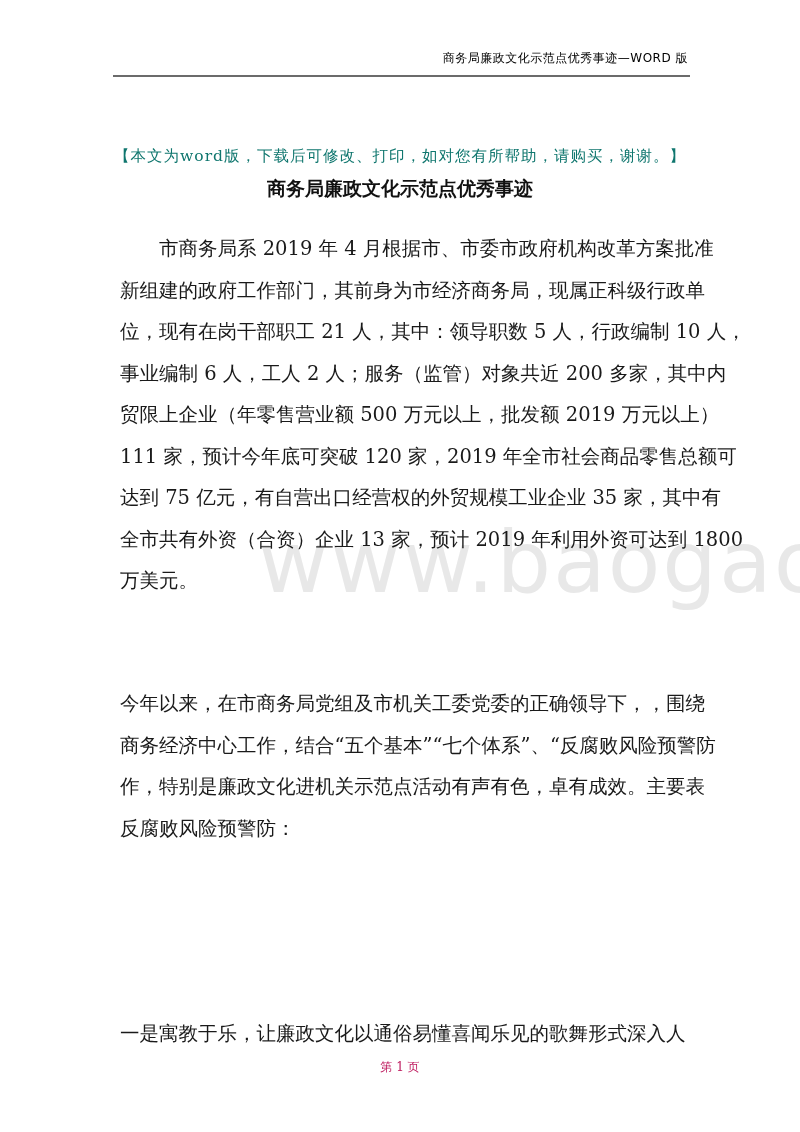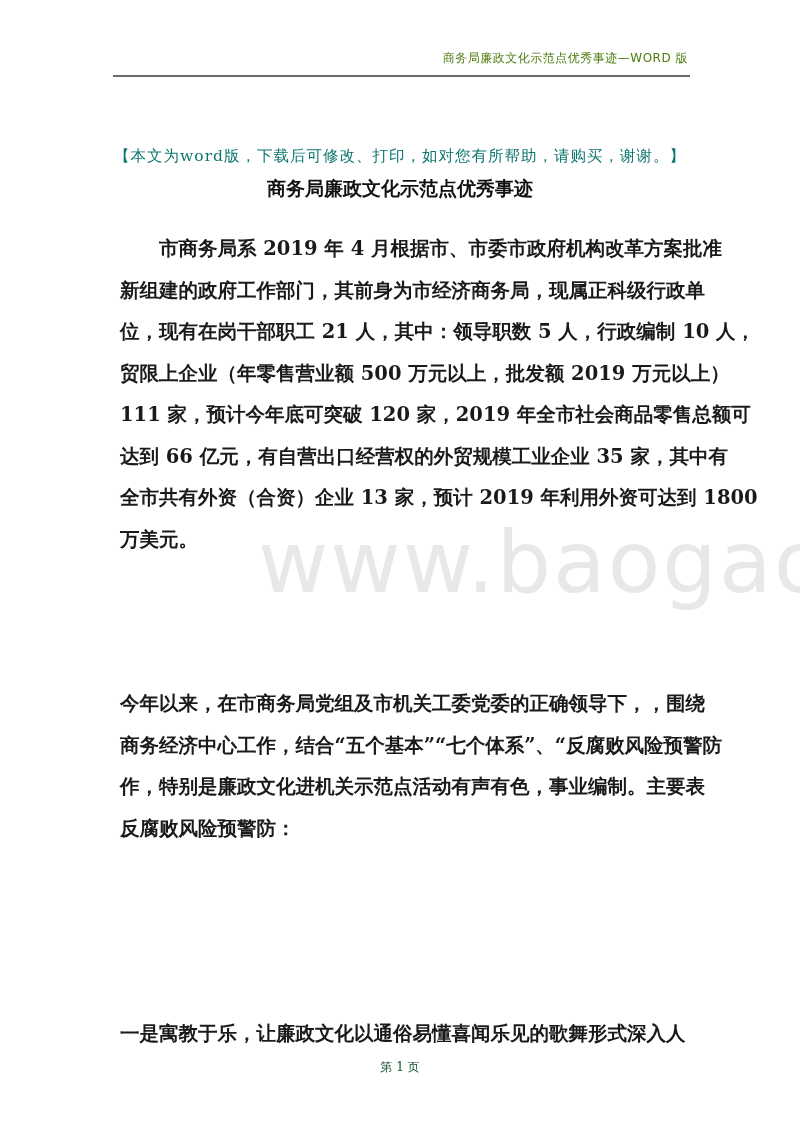--- a/index.html
+++ b/index.html
@@ -1,65 +1,66 @@
 <!DOCTYPE html>
 <html><head>
 <meta charset="utf-8">
 <style>
   html, body { margin: 0; padding: 0; background: #ffffff; }
   body { width: 800px; height: 1132px; position: relative; overflow: hidden;
          font-family: "DejaVu Serif", "Liberation Serif", serif; color: #1a1a1a; }
-  .header-text { position: absolute; right: 112px; top: 50px; font-size: 12px; color: #4d7c0f;
+  .header-text { position: absolute; right: 112px; top: 50px; font-size: 12px; color: #000000;
                  font-family: "DejaVu Sans", "Liberation Sans", sans-serif; letter-spacing: 0.5px; }
   .header-rule { position: absolute; left: 113px; top: 75px; width: 577px; height: 2px; background: #6b6b6b; }
   .notice { position: absolute; left: 0; width: 800px; top: 146px; text-align: center;
             font-size: 15.5px; color: #0f766e; letter-spacing: 1px; }
   .title { position: absolute; left: 0; width: 800px; top: 176px; text-align: center;
            font-size: 19px; font-weight: bold; color: #111;
            font-family: "DejaVu Sans", "Liberation Sans", sans-serif; }
   .para { position: absolute; left: 120px; width: 562px; font-size: 19.5px; line-height: 41.5px;
           text-align: justify; text-align-last: left; }
-  .para .line { display: block; white-space: nowrap; text-align: justify; text-align-last: justify; height: 41.5px; font-weight: bold; }
+  .para .line { display: block; white-space: nowrap; text-align: justify; text-align-last: justify; height: 41.5px; }
   .para .line.last { text-align-last: left; }
   .p1 { top: 228px; }
   .p2 { top: 683px; }
   .p3 { top: 1013px; }
   .watermark { position: absolute; left: 258px; top: 512px; font-size: 86px; color: rgba(190,190,190,0.35);
                font-family: "DejaVu Sans", "Liberation Sans", sans-serif; letter-spacing: 2px; pointer-events: none; }
-  .footer { position: absolute; left: 0; width: 800px; top: 1059px; text-align: center; font-size: 12px; color: #14532d; }
+  .footer { position: absolute; left: 0; width: 800px; top: 1059px; text-align: center; font-size: 12px; color: #be185d; }
 </style>
 </head>
 <body>
 
 <div>
   <div class="header-text">商务局廉政文化示范点优秀事迹—WORD 版</div>
   <div class="header-rule"></div>
 </div>
 
 <div class="notice">【本文为word版，下载后可修改、打印，如对您有所帮助，请购买，谢谢。】</div>
 
 <div class="title">商务局廉政文化示范点优秀事迹</div>
 
 <div class="watermark">www.baogao8.com</div>
 
 <div class="para p1">
   <span class="line">　　市商务局系 2019 年 4 月根据市、市委市政府机构改革方案批准</span>
   <span class="line">新组建的政府工作部门，其前身为市经济商务局，现属正科级行政单</span>
   <span class="line">位，现有在岗干部职工 21 人，其中：领导职数 5 人，行政编制 10 人，</span>
+  <span class="line">事业编制 6 人，工人 2 人；服务（监管）对象共近 200 多家，其中内</span>
   <span class="line">贸限上企业（年零售营业额 500 万元以上，批发额 2019 万元以上）</span>
   <span class="line">111 家，预计今年底可突破 120 家，2019 年全市社会商品零售总额可</span>
-  <span class="line">达到 66 亿元，有自营出口经营权的外贸规模工业企业 35 家，其中有</span>
+  <span class="line">达到 75 亿元，有自营出口经营权的外贸规模工业企业 35 家，其中有</span>
   <span class="line">全市共有外资（合资）企业 13 家，预计 2019 年利用外资可达到 1800</span>
   <span class="line last">万美元。</span>
 </div>
 
 <div class="para p2">
   <span class="line">今年以来，在市商务局党组及市机关工委党委的正确领导下，，围绕</span>
   <span class="line">商务经济中心工作，结合“五个基本”“七个体系”、“反腐败风险预警防</span>
-  <span class="line">作，特别是廉政文化进机关示范点活动有声有色，事业编制。主要表</span>
+  <span class="line">作，特别是廉政文化进机关示范点活动有声有色，卓有成效。主要表</span>
   <span class="line last">反腐败风险预警防：</span>
 </div>
 
 <div class="para p3">
   <span class="line">一是寓教于乐，让廉政文化以通俗易懂喜闻乐见的歌舞形式深入人</span>
 </div>
 
 <div class="footer">第 1 页</div>
 
 </body></html>

